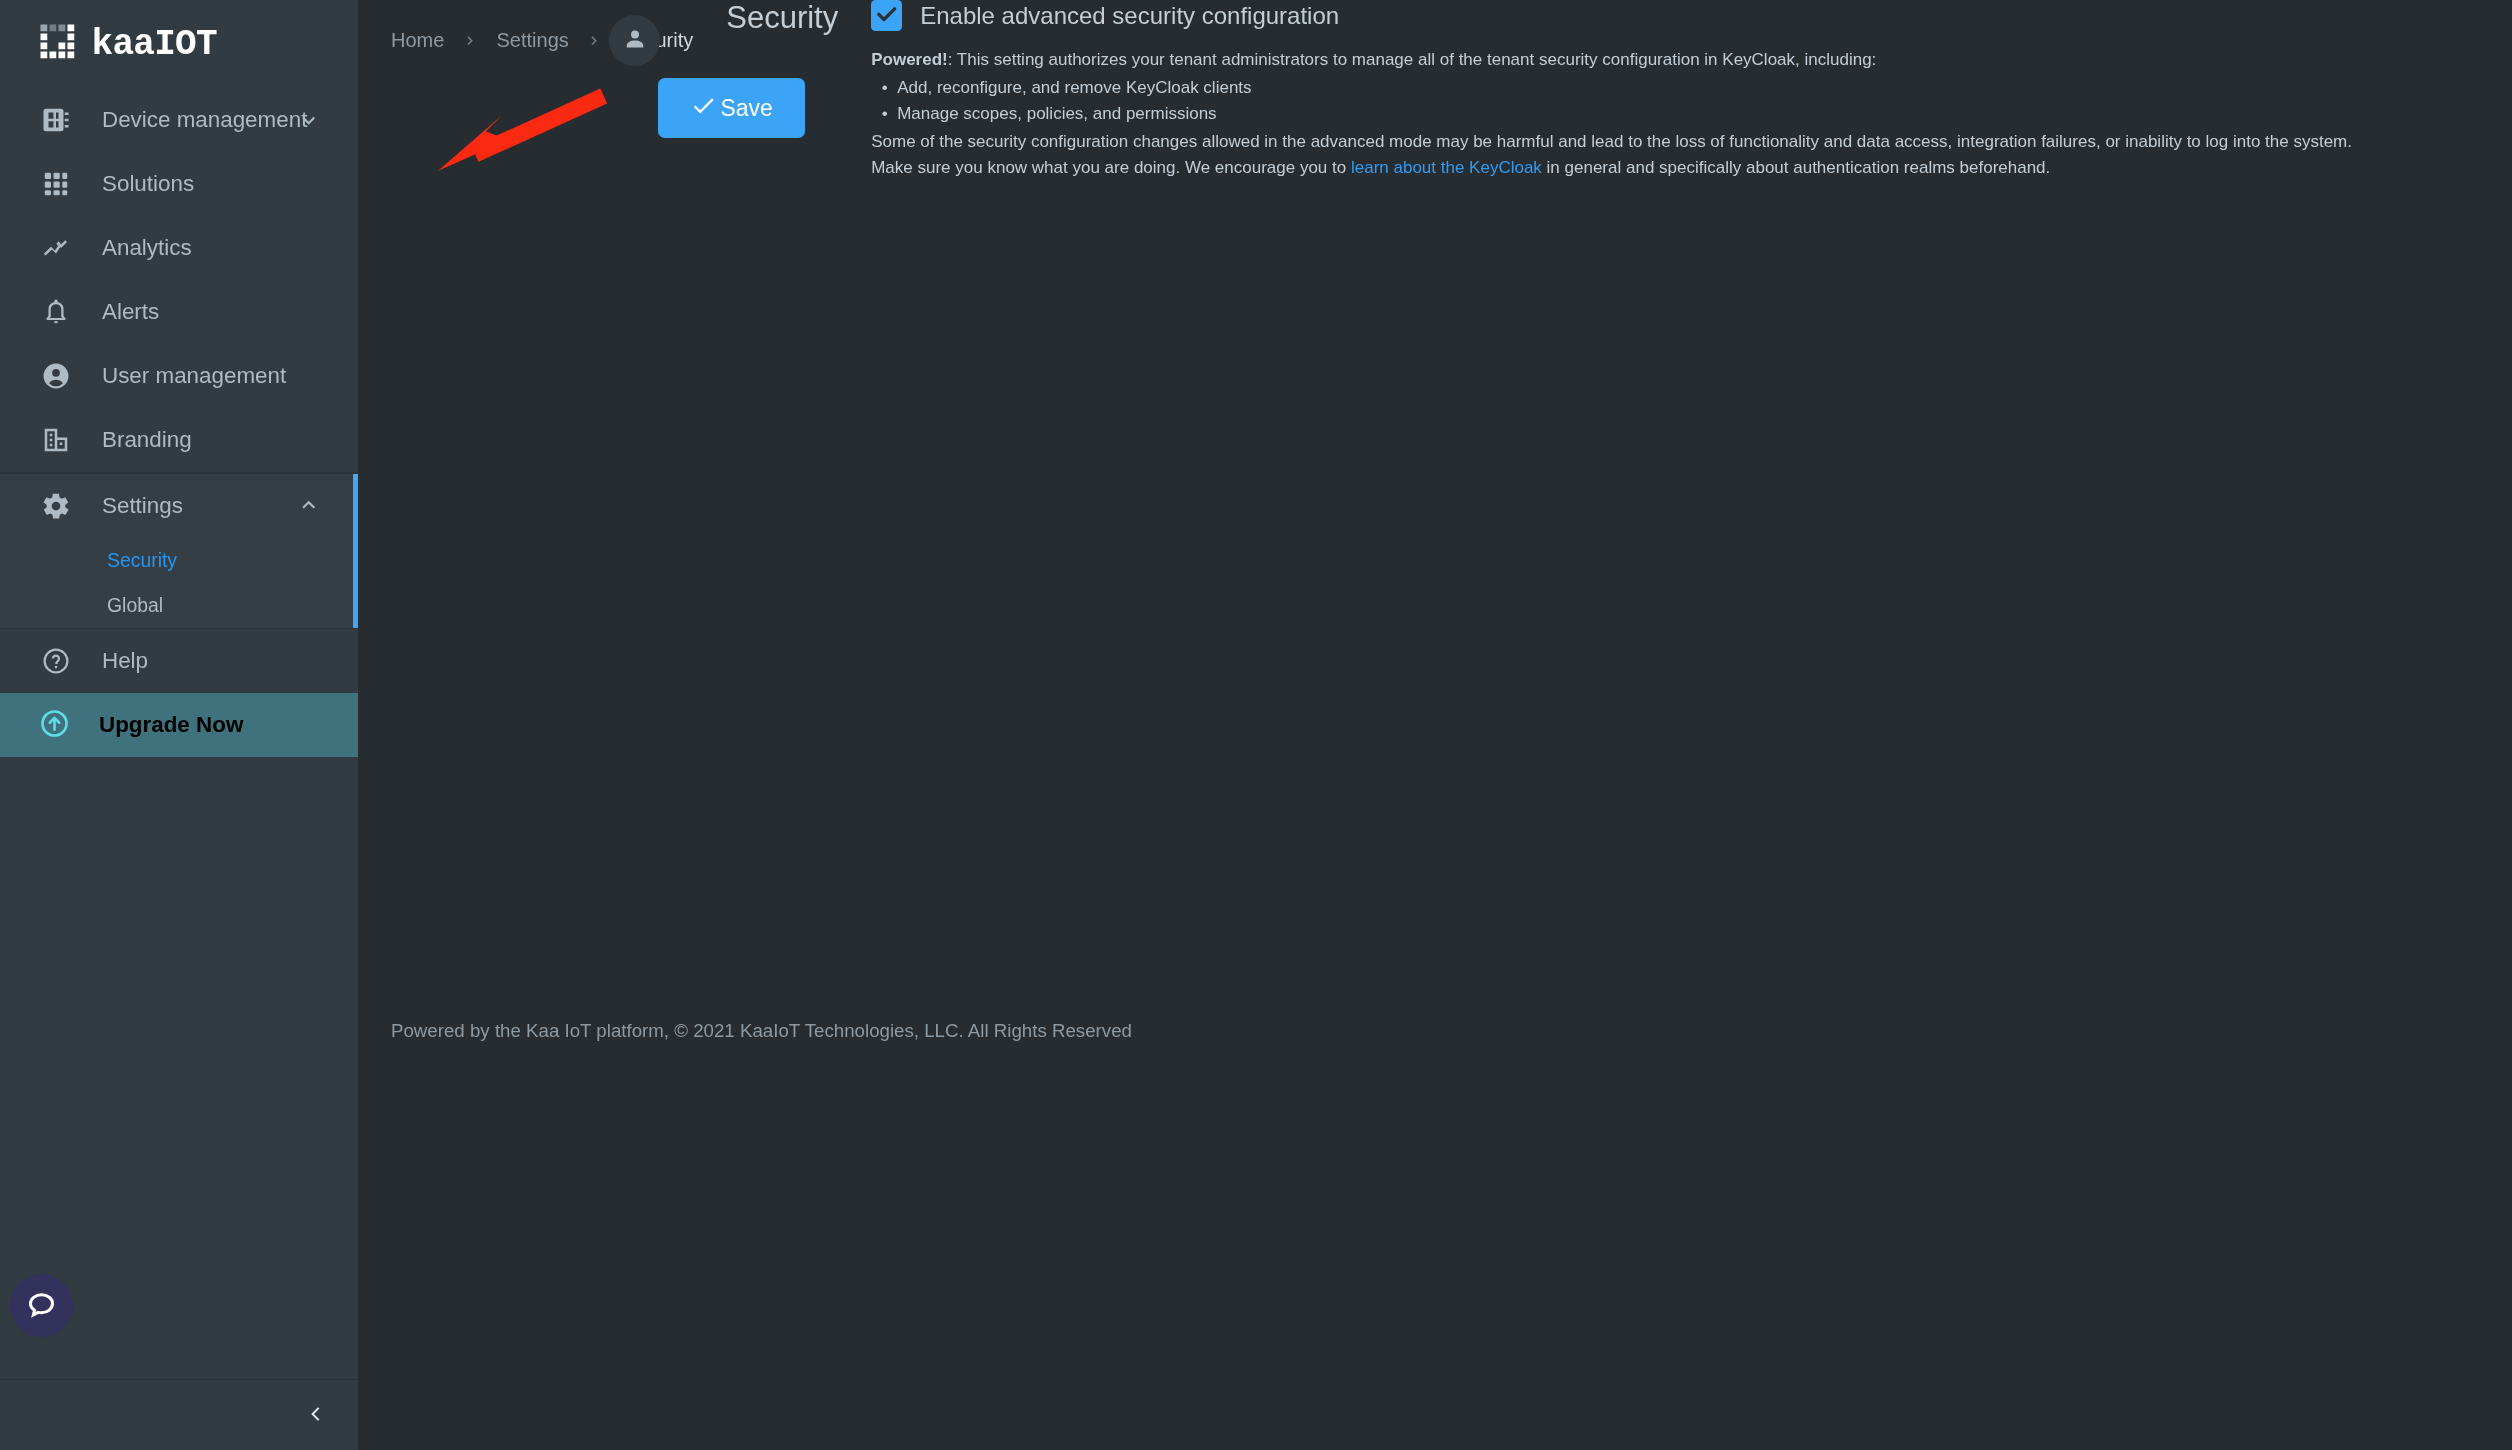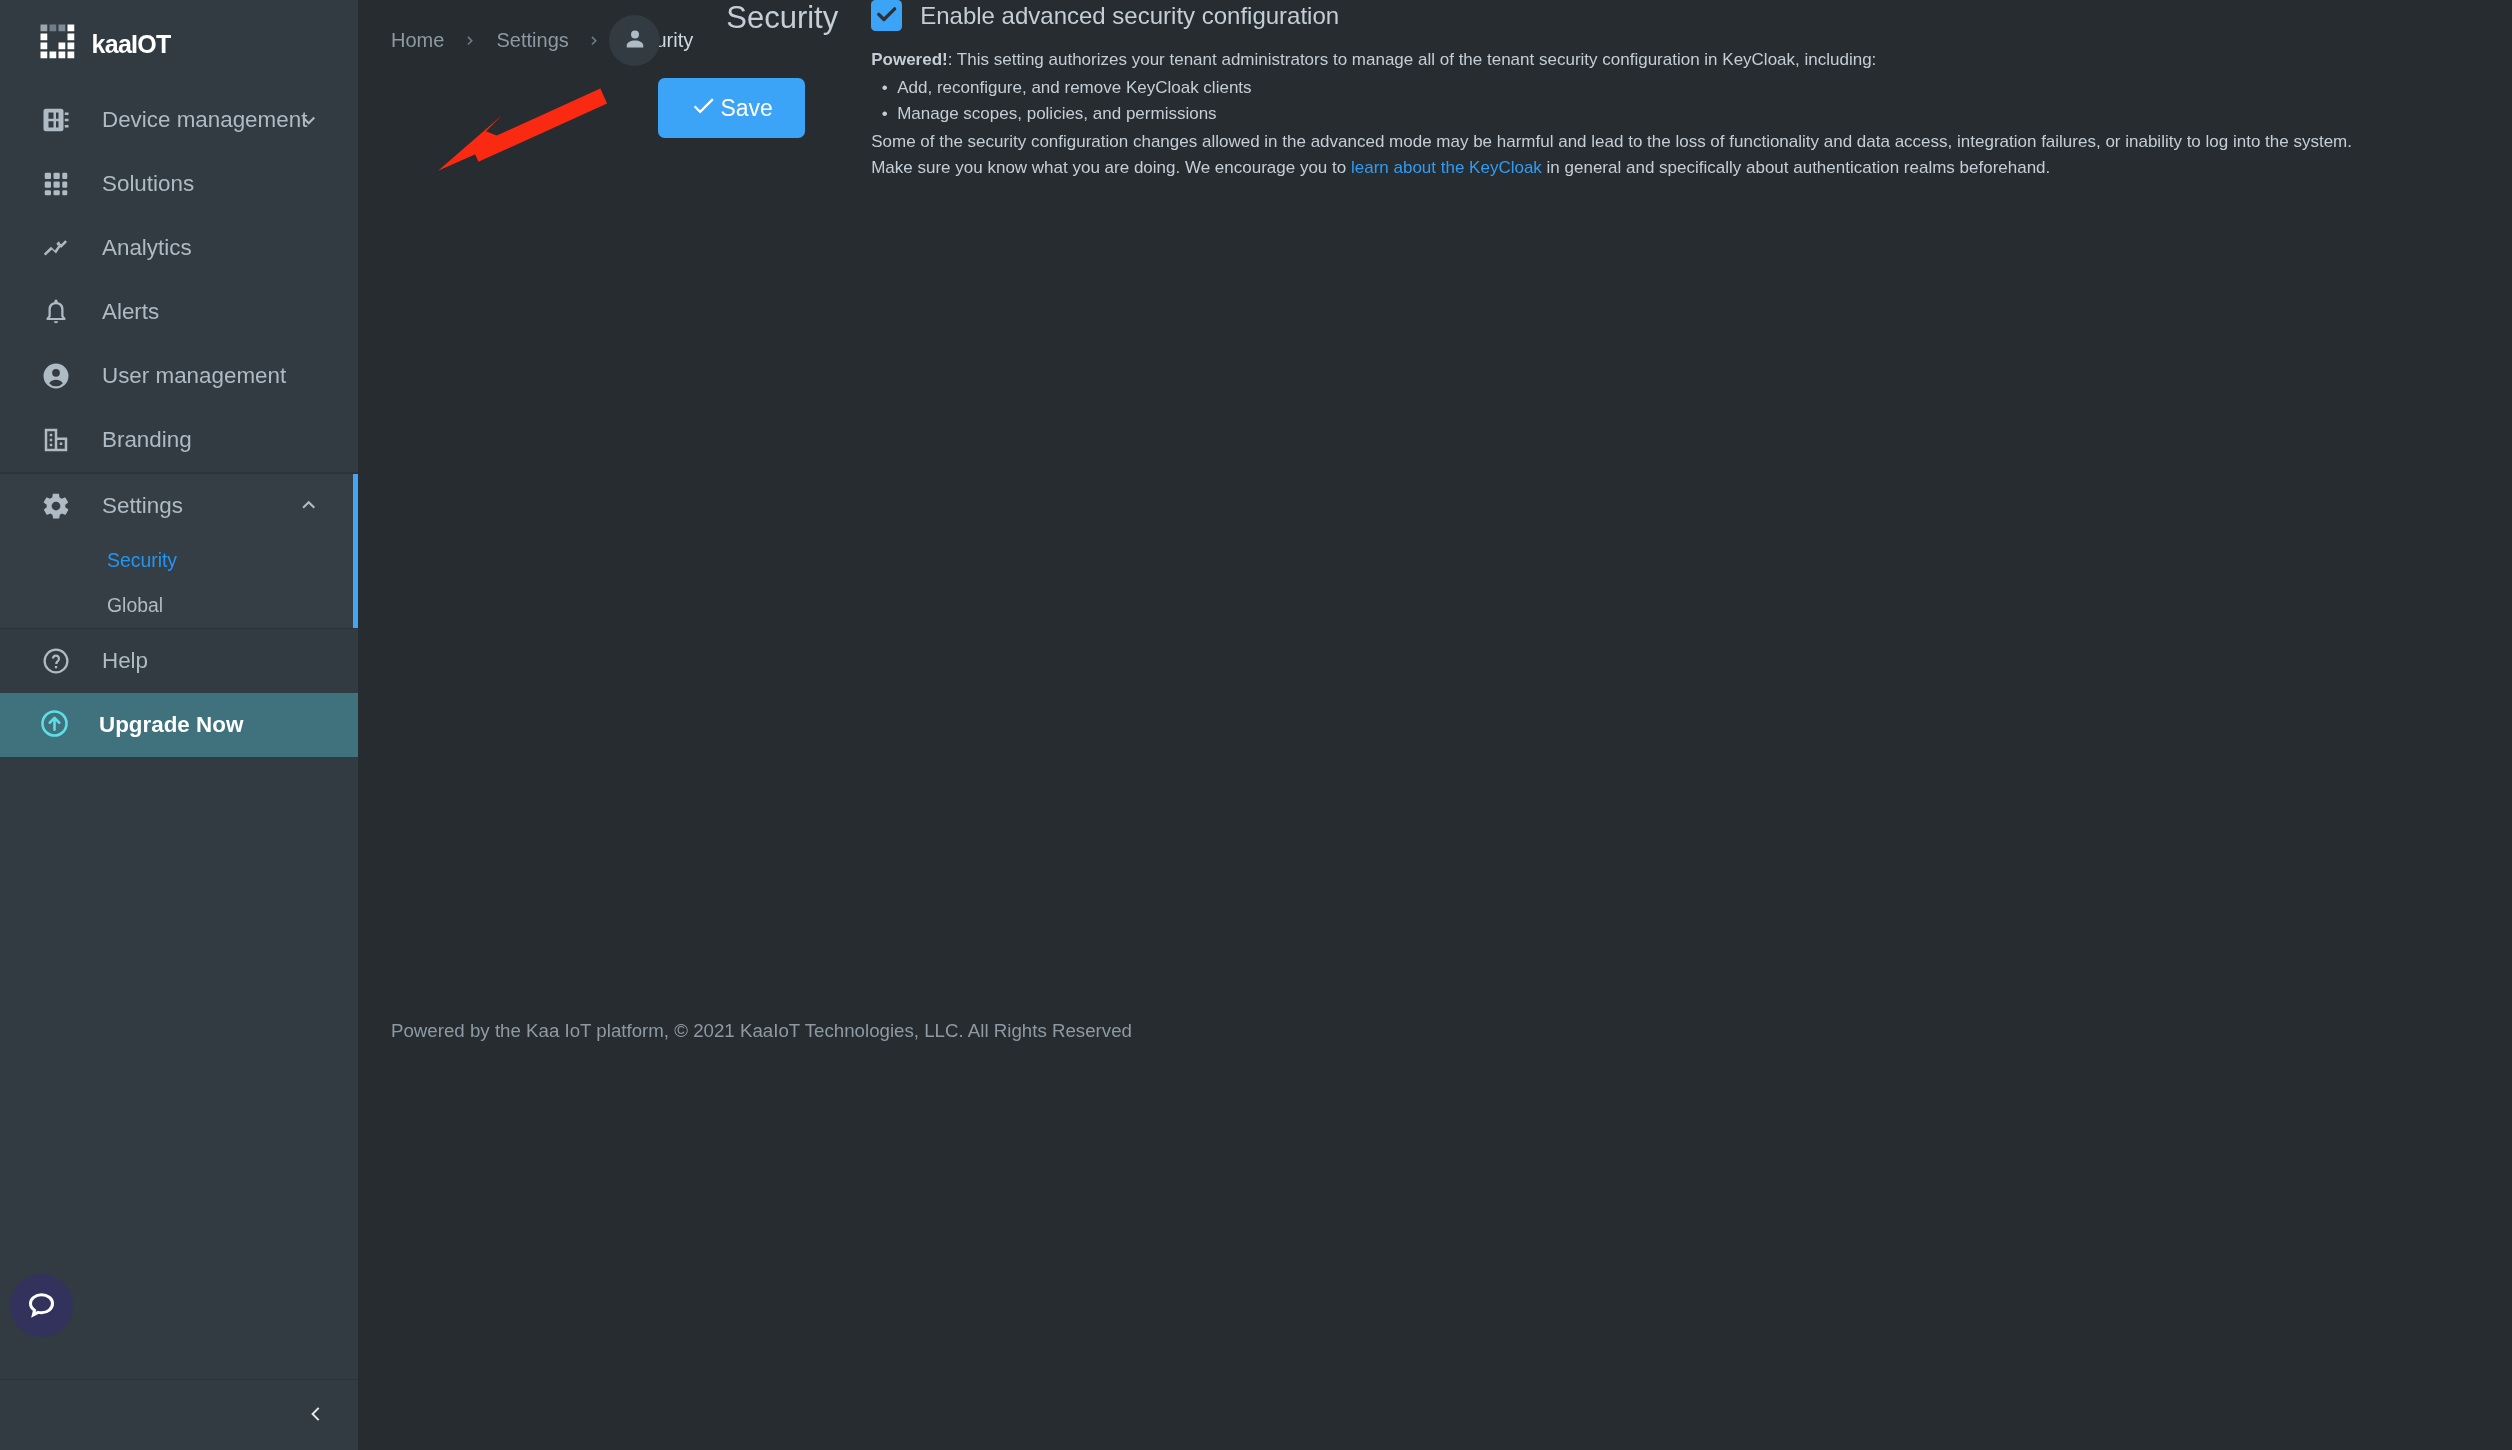--- a/index.html
+++ b/index.html
@@ -16,22 +16,22 @@
     width:358px; height:1451px;
     background:#333b42;
     position:relative;
     flex:0 0 358px;
     display:flex; flex-direction:column;
   }
   .logo-wrap { height:88px; display:flex; align-items:center; padding-left:39px; }
   .logo { display:flex; align-items:center; gap:10.5px; }
   .logo-mark { width:42px; height:42px; position:relative; }
   .logo-text {
-    color:#ffffff; font-size:25px; font-weight:700; letter-spacing:-0.7px;
-    font-family:Liberation Sans, sans-serif;
+    color:#ffffff; font-size:36px; font-weight:700; letter-spacing:-0.7px;
+    font-family:Liberation Mono, monospace;
   }
 
   .nav { flex:0 0 auto; }
   .nav-item {
     height:64px; display:flex; align-items:center;
     padding-left:39px; position:relative; cursor:pointer;
   }
   .nav-item .ico { width:34px; height:34px; display:flex; align-items:center; justify-content:center; flex:0 0 34px; }
   .nav-item .ico svg { width:30px; height:30px; fill:#aebbc4; }
   .nav-label {
@@ -51,21 +51,21 @@
   .sub-label { font-size:19.4px; color:#aebbc4; }
   .sub-item.active .sub-label { color:#2196f3; }
 
   .divider { height:1.5px; background:#2c343a; }
 
   .upgrade {
     height:64px; display:flex; align-items:center; padding-left:39px;
     background:#3f727c; cursor:pointer;
   }
   .upgrade .ico svg { width:31px; height:31px; fill:none; stroke:#5fdde5; stroke-width:2; }
-  .upgrade-label { color:#ffffff; font-size:22.4px; margin-left:29px; font-weight:600; }
+  .upgrade-label { color:#000000; font-size:22.4px; margin-left:29px; font-weight:600; }
 
   .sidebar-spacer { flex:1 1 auto; }
 
   .chat-bubble {
     position:absolute; left:9.7px; bottom:114px;
     width:63px; height:63px; border-radius:50%;
     background:#32325d; display:flex; align-items:center; justify-content:center;
     cursor:pointer;
   }
   .chat-bubble svg { width:33px; height:33px; fill:none; stroke:#ffffff; stroke-width:2.2; }

